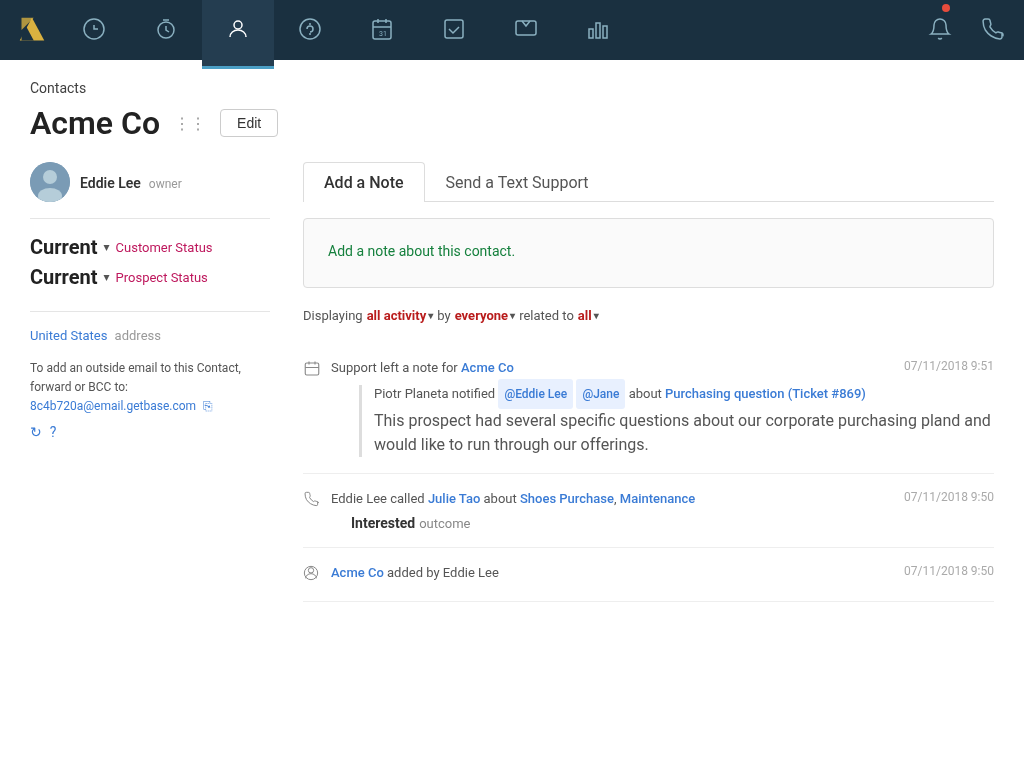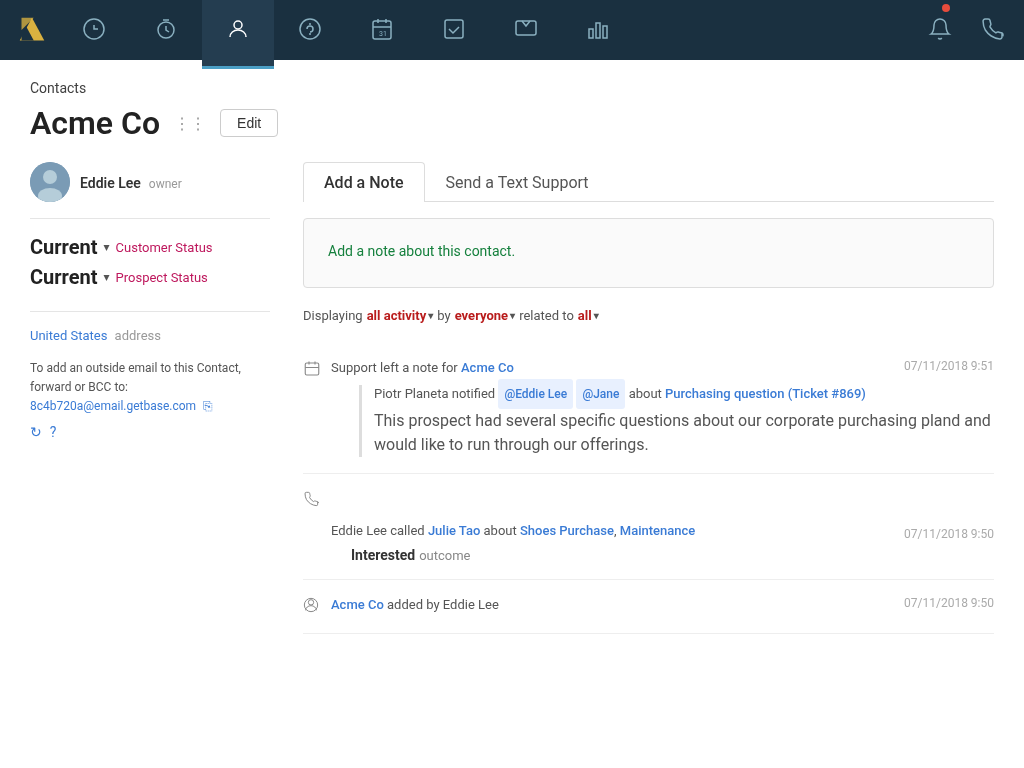--- a/index.html
+++ b/index.html
@@ -462,21 +462,21 @@
       </div>
 
       <div class="activity-item">
         <div class="activity-row-inner">
           <div class="activity-icon">
             <svg width="16" height="16" viewBox="0 0 24 24" fill="none" stroke="currentColor" stroke-width="1.5">
                 <path d="M22 16.92v3a2 2 0 0 1-2.18 2A19.79 19.79 0 0 1 11.27 19a19.5 19.5 0 0 1-6-6A19.79 19.79 0 0 1 3.08 4.18 2 2 0 0 1 5.07 2h3a2 2 0 0 1 2 1.72 12.84 12.84 0 0 0 .7 2.81 2 2 0 0 1-.45 2.11L9.91 9.91a16 16 0 0 0 6 6l.41-.41a2 2 0 0 1 2.11-.45 12.84 12.84 0 0 0 2.81.7A2 2 0 0 1 23 18z"></path>
               </svg>
           </div>
           <div style="flex:1">
-            <div style="display:flex; justify-content:space-between; align-items:flex-end;margin-top:32px;">
+            <div style="display:flex; justify-content:space-between; align-items:flex-start;">
               <div class="activity-text">
                 Eddie Lee called <a class="activity-link">Julie Tao</a> about <a class="activity-link">Shoes Purchase</a>, <a class="activity-link">Maintenance</a>
               </div>
               <span class="activity-time">07/11/2018 9:50</span>
             </div>
             <div class="outcome-label">
               <span>Interested</span><span class="outcome-suffix">outcome</span>
             </div>
           </div>
         </div>

